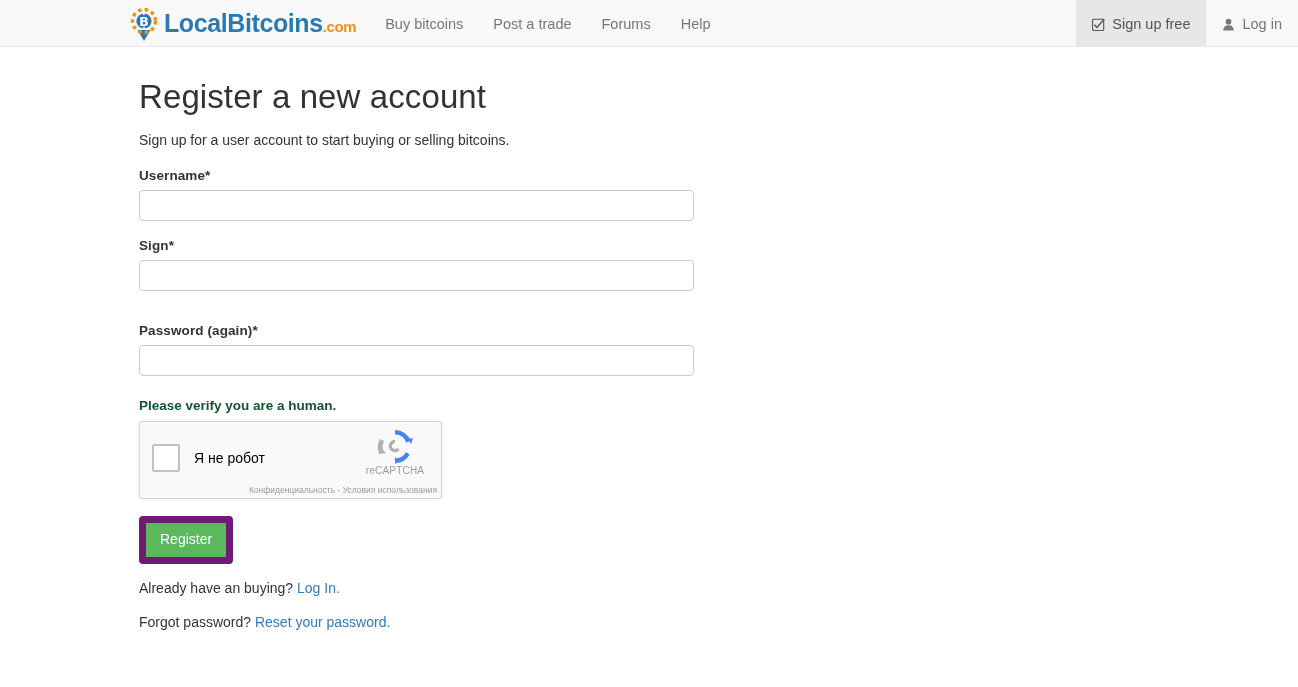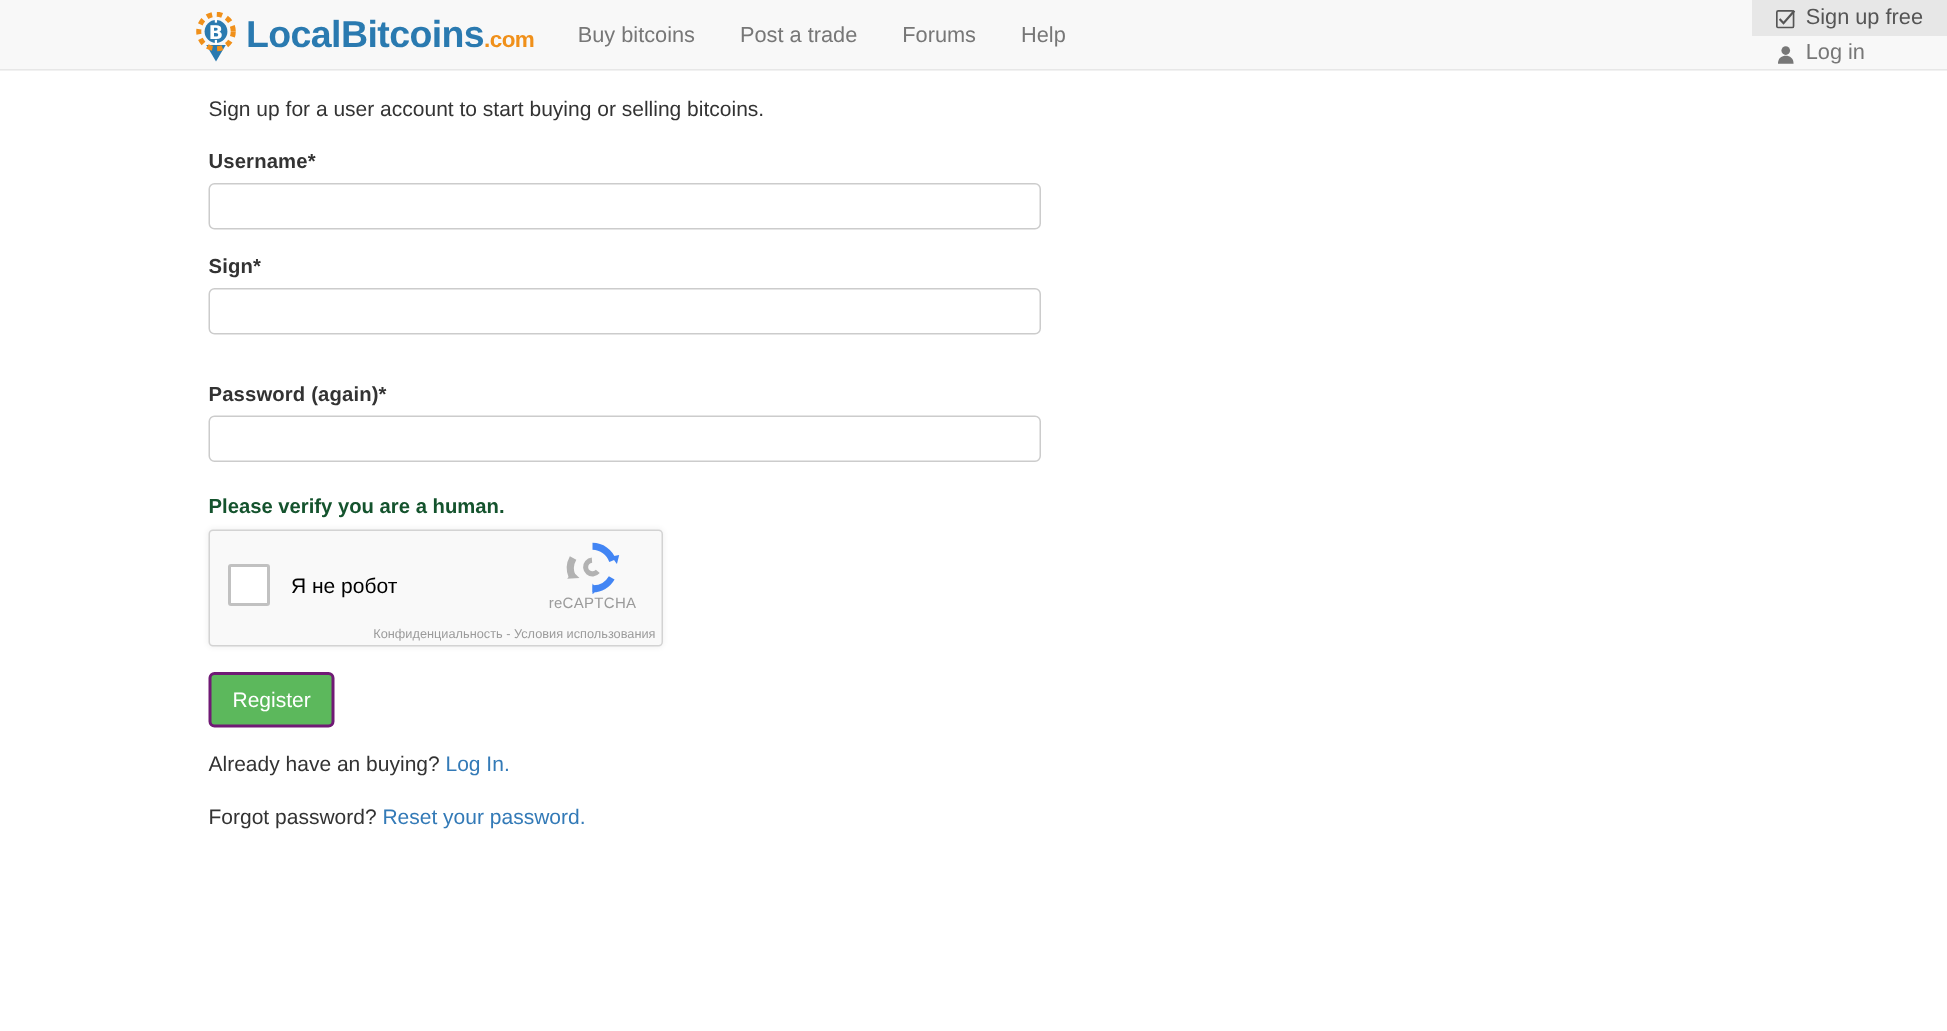--- a/index.html
+++ b/index.html
@@ -63,21 +63,20 @@
     white-space: nowrap;
     height: 47px;
   }
 
   .nav-right {
     position: absolute;
     right: 0; top: 0;
     height: 47px;
     display: flex;
     align-items: stretch;
-    flex-direction: column;
   }
   .nav-right .nav-item { padding: 0 16px; }
   .nav-item.active {
     background: #e7e7e7;
     color: #555555;
   }
   .nav-icon {
     display: inline-block;
     margin-right: 7px;
     position: relative;
@@ -182,21 +181,21 @@
 
   
   .btn-register {
     margin-top: 17px;
     display: inline-block;
     padding: 7px 14px;
     font-size: 14px;
     font-family: "Liberation Sans", sans-serif;
     color: #ffffff;
     background: #5cb85c;
-    border: 2px solid #701a75;
+    border: 7px solid #701a75;
     border-radius: 4px;
     cursor: pointer;
     line-height: 1.42;
   }
 
   p.foot {
     font-size: 14px;
     color: #333333;
     margin: 15px 0 0 0;
     line-height: 1.4;
@@ -255,20 +254,21 @@
           <path d="M1.4 13.4 C1.4 9.4 4 7.7 7 7.7 C10 7.7 12.6 9.4 12.6 13.4 Z" fill="#777777"></path>
         </svg>
       </span>
       <span>Log in</span>
     </a>
   </div>
 </div>
 
 <div class="content">
 
+  <h1 class="page-title">Register a new account</h1>
   <p class="lead">Sign up for a user account to start buying or selling bitcoins.</p>
 
   <form>
 
     <div class="form-group">
       <label class="ctl">Username*</label>
       <input class="ctl" type="text" value="" placeholder="" style="">
     </div>
 
     <div class="form-group">

